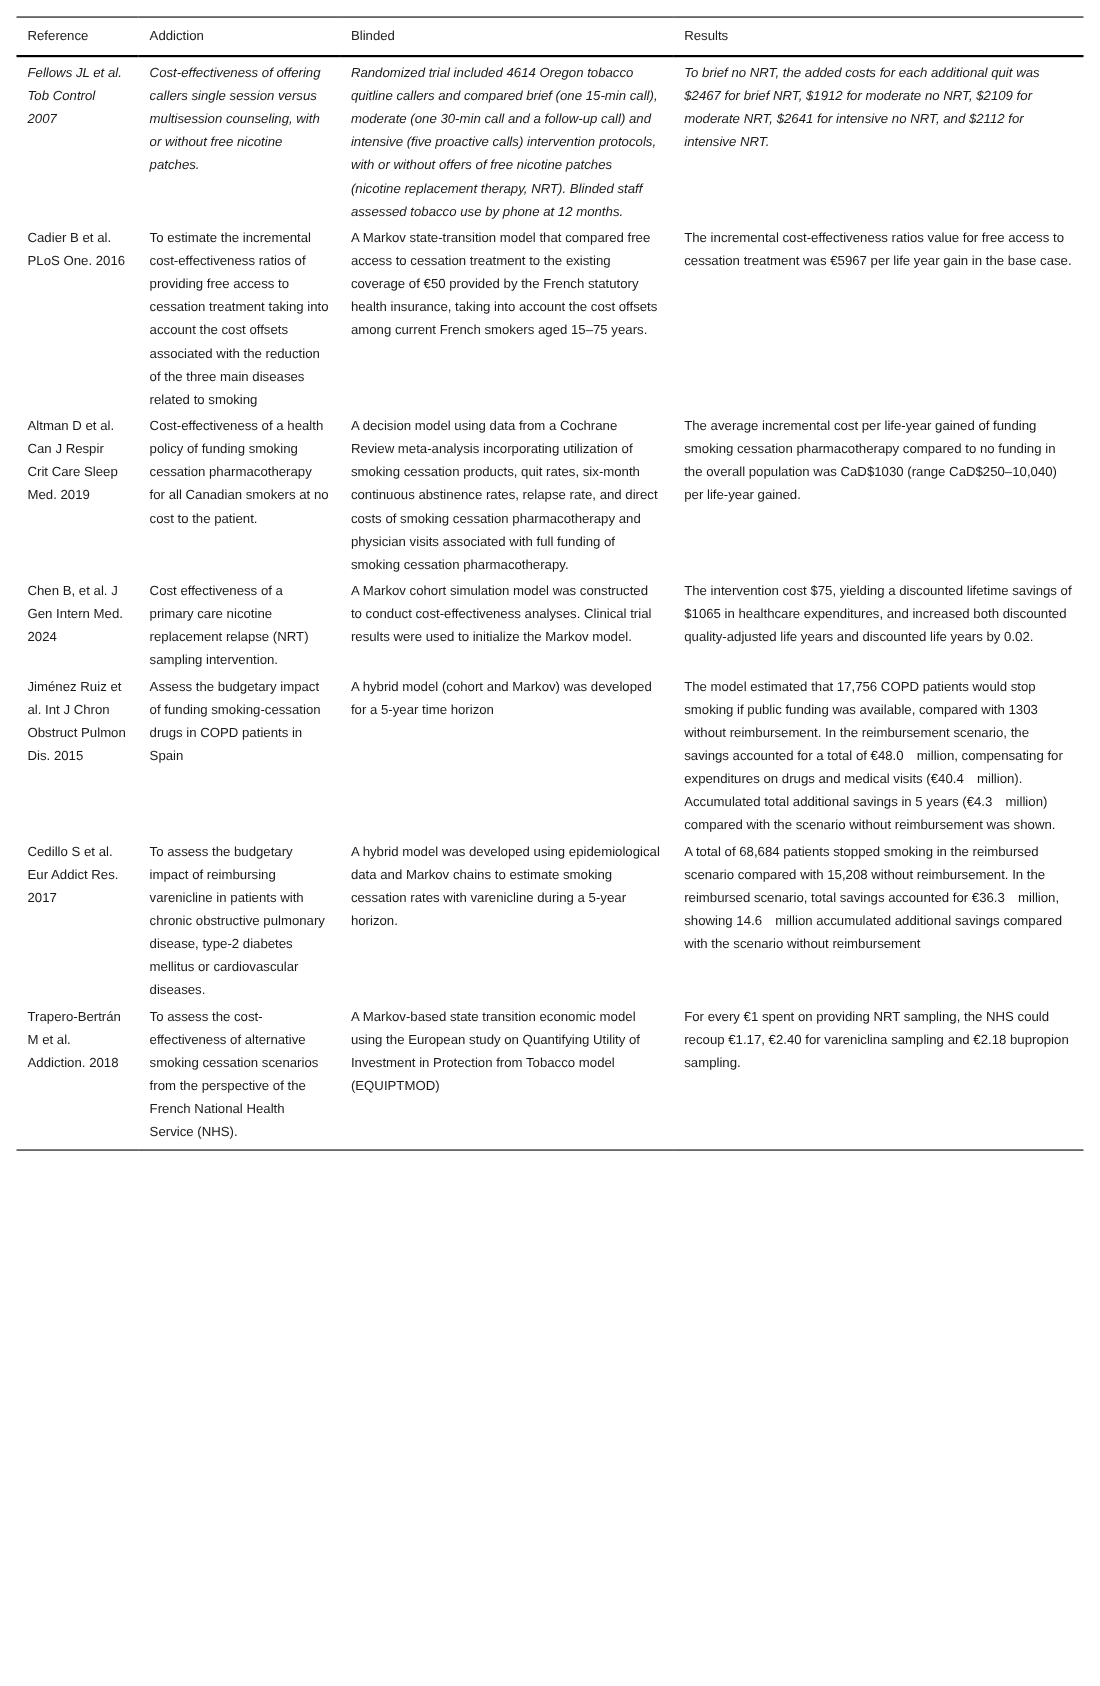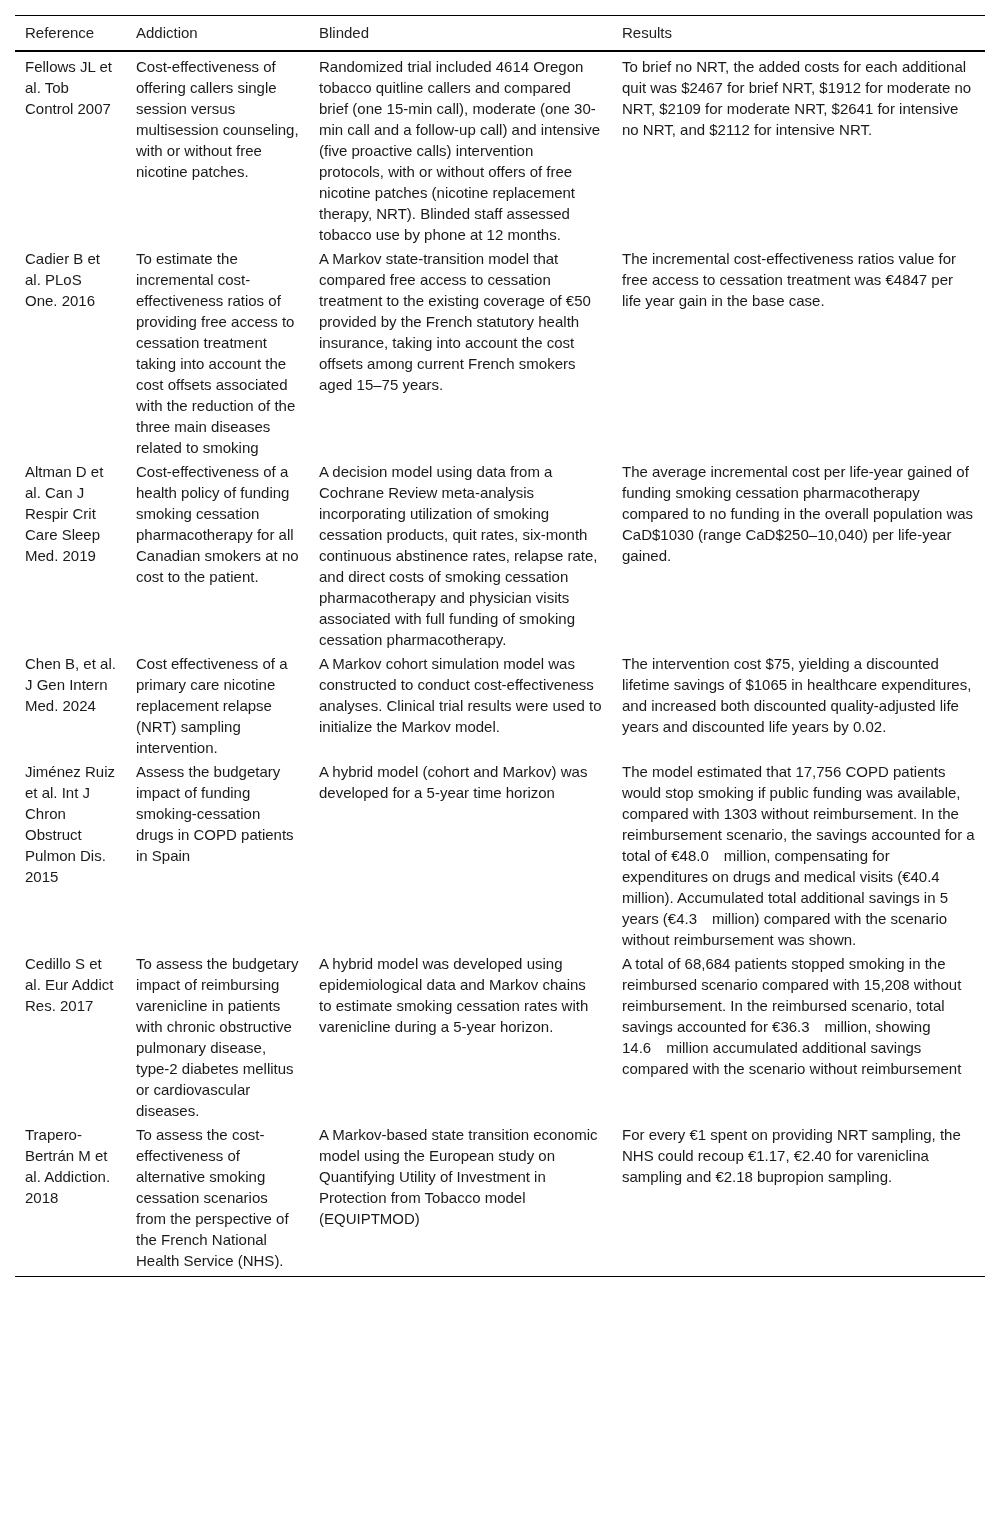--- a/index.html
+++ b/index.html
@@ -17,21 +17,21 @@
     .wrap {
       position: absolute;
       left: 15px;
       top: 15px;
       width: 970px;
     }
     table {
       width: 970px;
       border-collapse: collapse;
       table-layout: fixed;
-      font-size: 15px;
+      font-size: 12px;
       line-height: 21px;
     }
     thead tr {
       border-top: 1px solid #000;
       border-bottom: 2px solid #000;
     }
     tbody tr:last-child {
       border-bottom: 1.5px solid #000;
     }
     th {
@@ -42,21 +42,21 @@
     }
     td {
       vertical-align: top;
       padding: 2px 10px 1px 10px;
       text-align: left;
     }
     col.c-ref { width: 111px; }
     col.c-obj { width: 183px; }
     col.c-des { width: 303px; }
     col.c-res { width: 373px; }
-    tbody tr:first-child td { padding-top: 4px; }
+    tbody tr:first-child td { padding-top: 4px; font-style: italic; }
     tbody tr:last-child td { padding-bottom: 5px; margin-top: 12px; }
   </style>
 </head>
 <body>
 
 <div class="wrap">
   <table>
     <colgroup>
       <col class="c-ref">
         <col class="c-obj">
@@ -75,21 +75,21 @@
       <tr>
         <td>Fellows JL et al. Tob Control 2007</td>
         <td>Cost-effectiveness of offering callers single session versus multisession counseling, with or without free nicotine patches.</td>
         <td>Randomized trial included 4614 Oregon tobacco quitline callers and compared brief (one 15-min call), moderate (one 30-min call and a follow-up call) and intensive (five proactive calls) intervention protocols, with or without offers of free nicotine patches (nicotine replacement therapy, NRT). Blinded staff assessed tobacco use by phone at 12 months.</td>
         <td>To brief no NRT, the added costs for each additional quit was $2467 for brief NRT, $1912 for moderate no NRT, $2109 for moderate NRT, $2641 for intensive no NRT, and $2112 for intensive NRT.</td>
       </tr>
       <tr>
         <td>Cadier B et al. PLoS One. 2016</td>
         <td>To estimate the incremental cost-effectiveness ratios of providing free access to cessation treatment taking into account the cost offsets associated with the reduction of the three main diseases related to smoking</td>
         <td>A Markov state-transition model that compared free access to cessation treatment to the existing coverage of €50 provided by the French statutory health insurance, taking into account the cost offsets among current French smokers aged 15–75 years.</td>
-        <td>The incremental cost-effectiveness ratios value for free access to cessation treatment was €4847 per life year gain in the base case.</td>
+        <td>The incremental cost-effectiveness ratios value for free access to cessation treatment was €5967 per life year gain in the base case.</td>
       </tr>
       <tr>
         <td>Altman D et al. Can J Respir Crit Care Sleep Med. 2019</td>
         <td>Cost-effectiveness of a health policy of funding smoking cessation pharmacotherapy for all Canadian smokers at no cost to the patient.</td>
         <td>A decision model using data from a Cochrane Review meta-analysis incorporating utilization of smoking cessation products, quit rates, six-month continuous abstinence rates, relapse rate, and direct costs of smoking cessation pharmacotherapy and physician visits associated with full funding of smoking cessation pharmacotherapy.</td>
         <td>The average incremental cost per life-year gained of funding smoking cessation pharmacotherapy compared to no funding in the overall population was CaD$1030 (range CaD$250–10,040) per life-year gained.</td>
       </tr>
       <tr>
         <td>Chen B, et al. J Gen Intern Med. 2024</td>
         <td>Cost effectiveness of a primary care nicotine replacement relapse (NRT) sampling intervention.</td>

